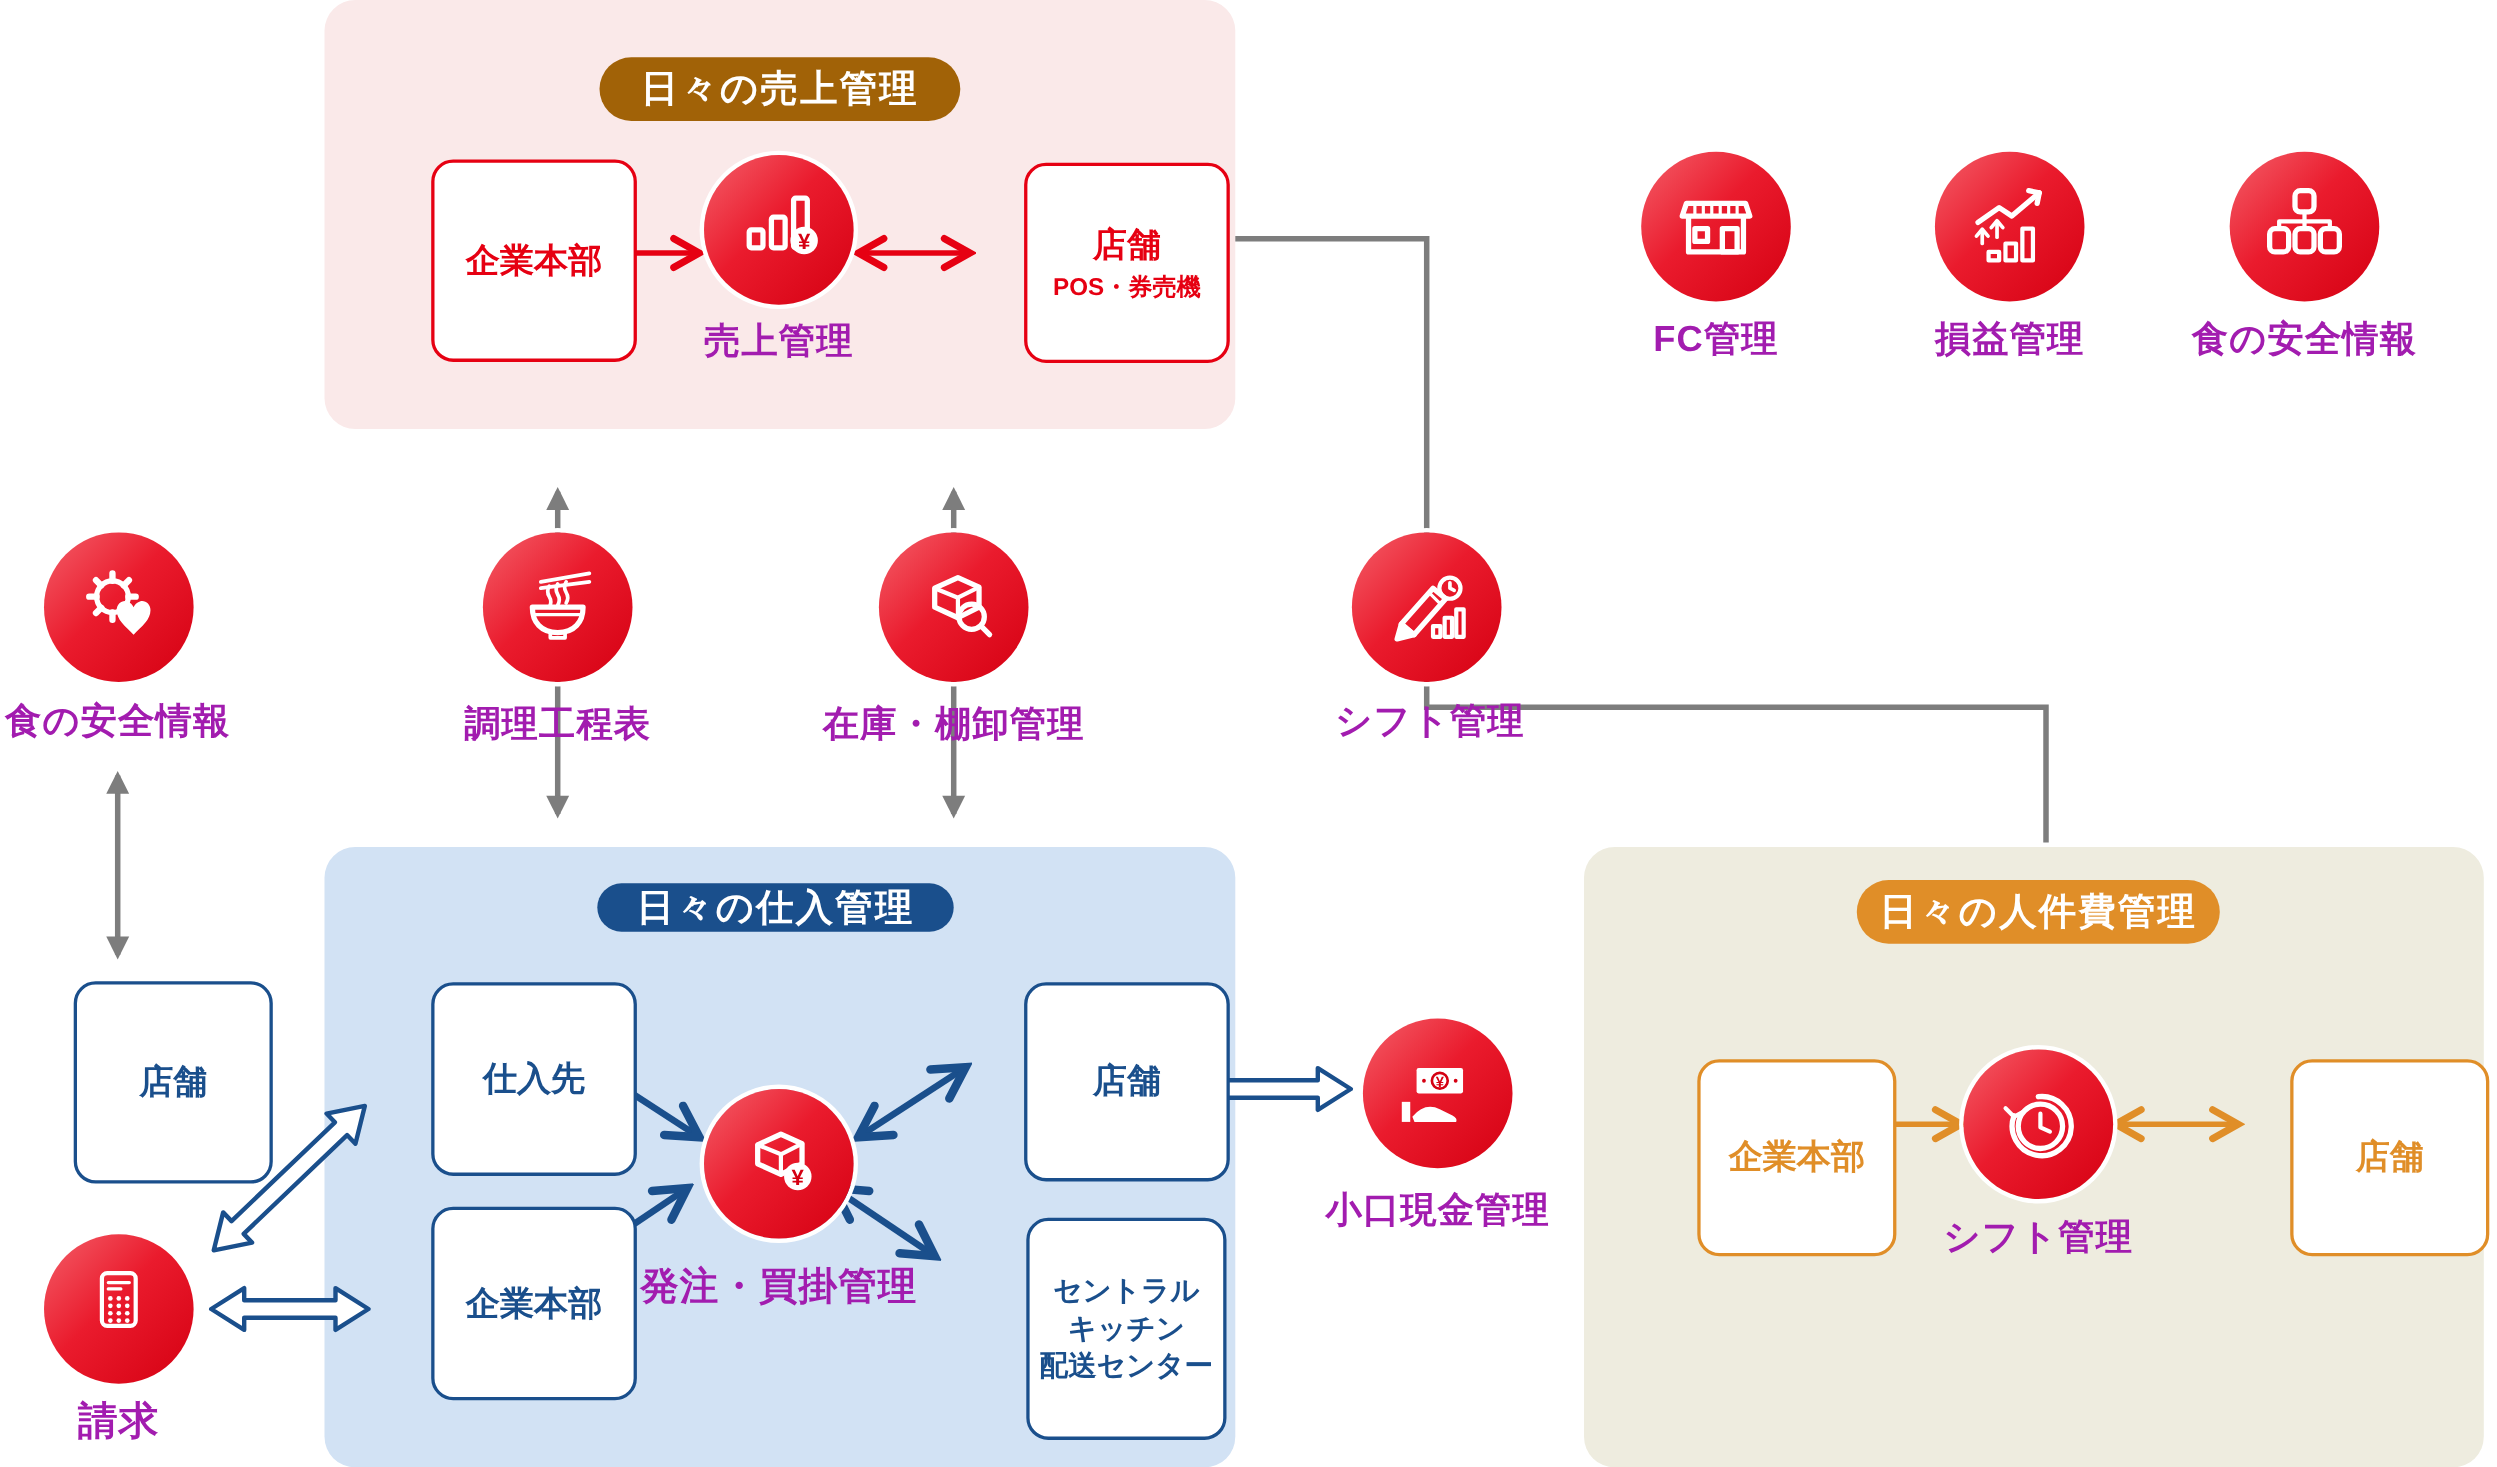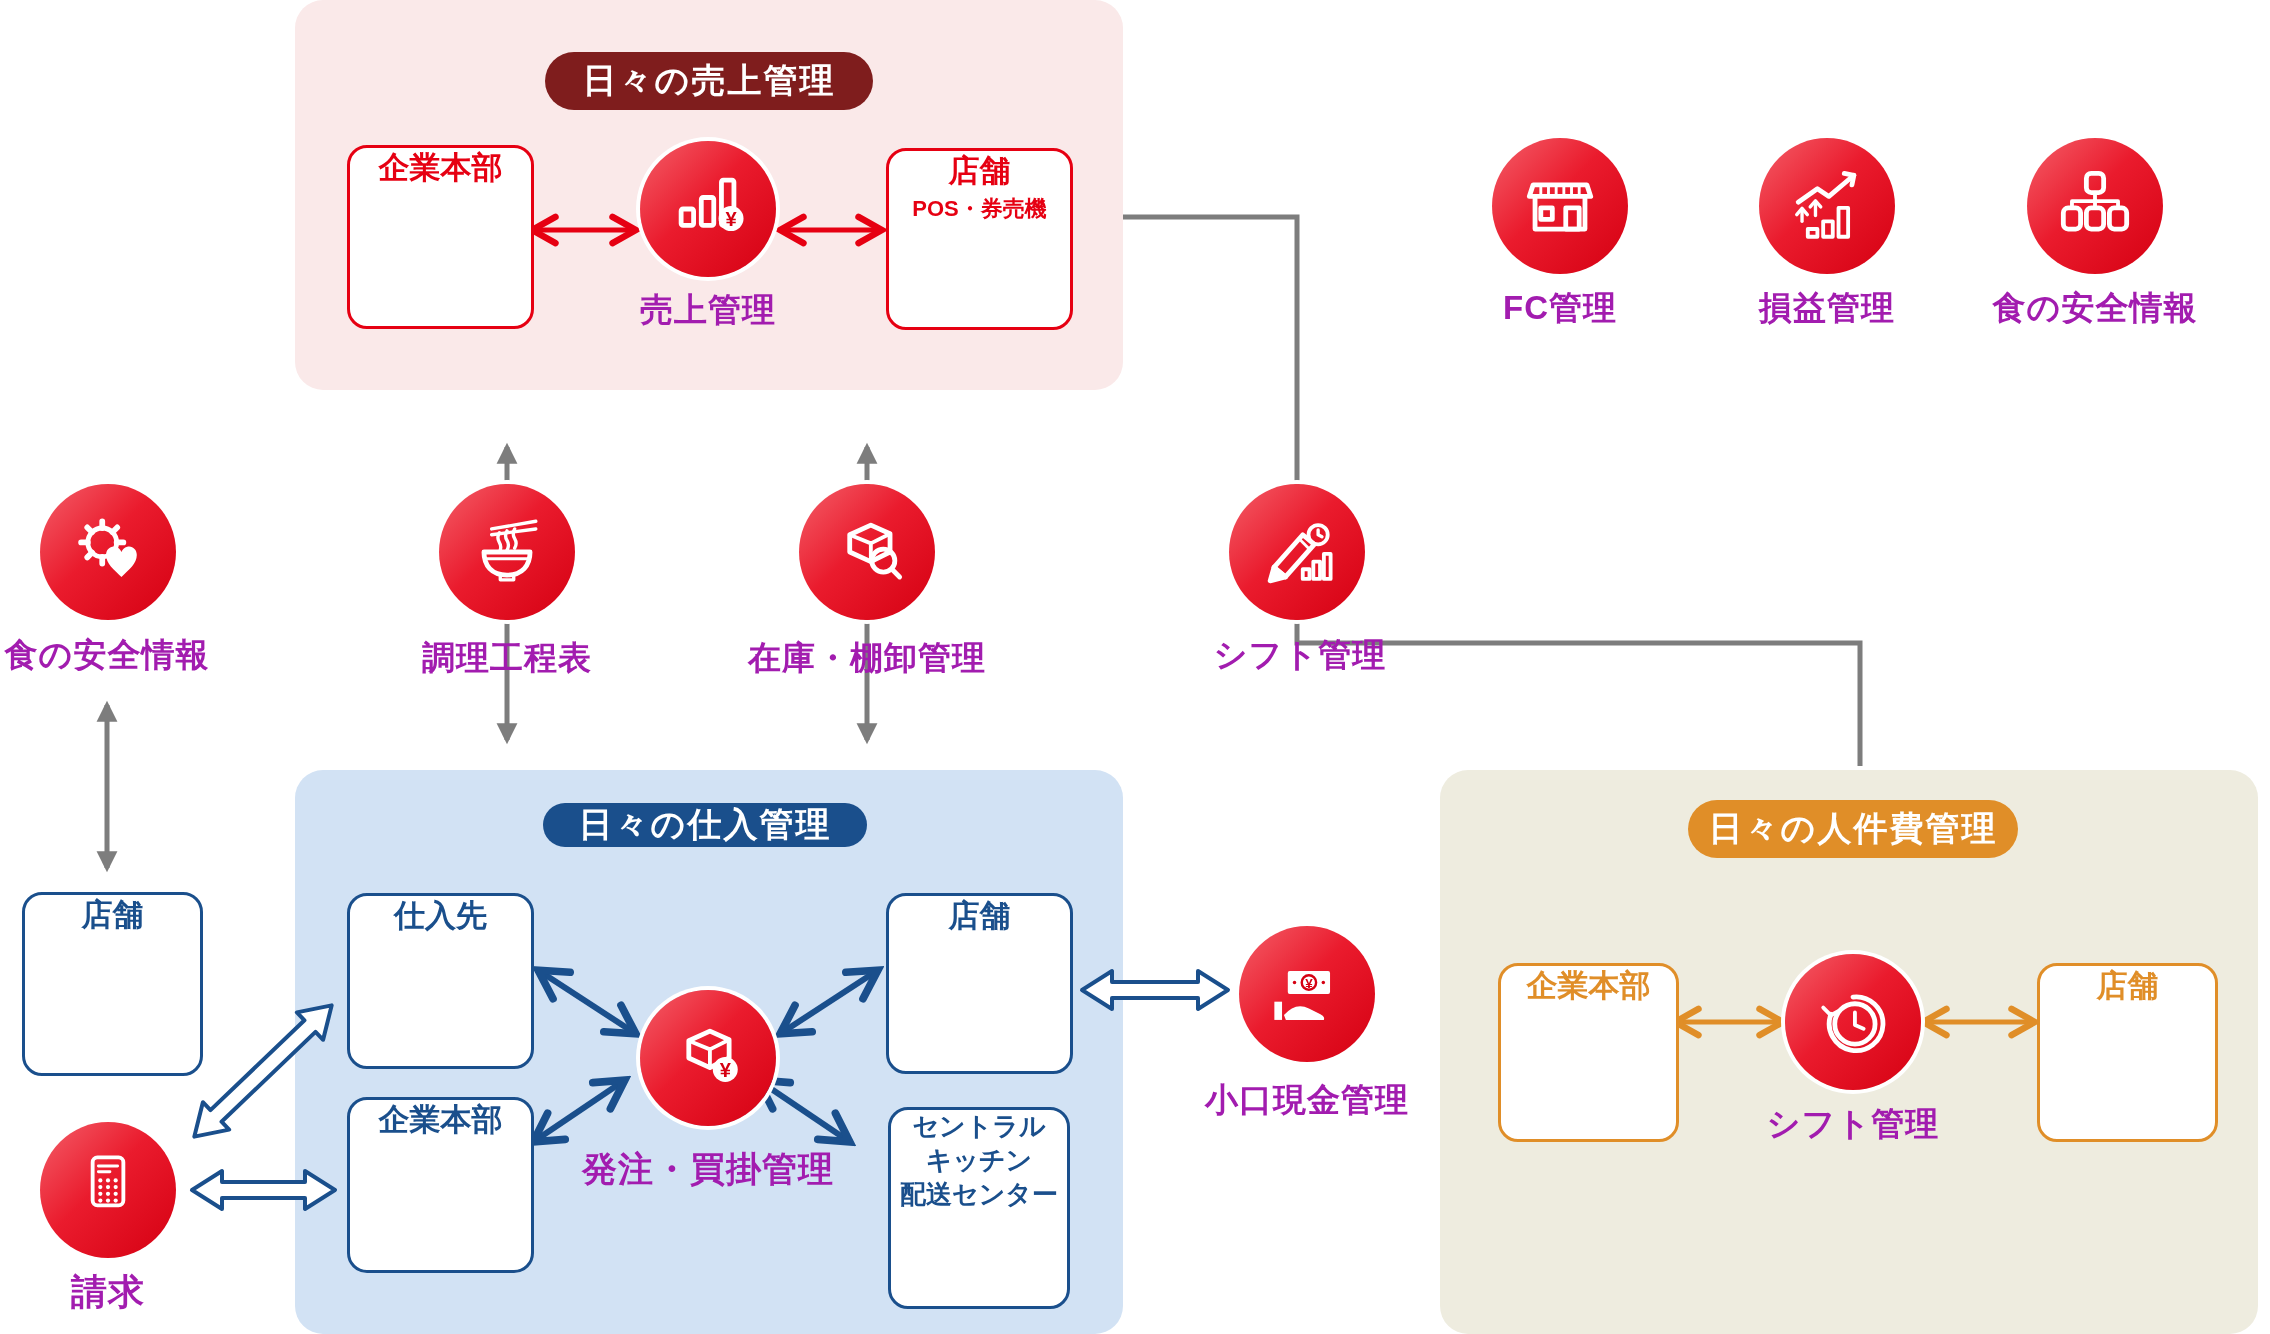--- a/index.html
+++ b/index.html
@@ -4,26 +4,26 @@
 <style>
   html,body{margin:0;padding:0;background:#fff;}
   #canvas{position:relative;width:2270px;height:1334px;background:#fff;overflow:hidden;
           font-family:"Liberation Sans",sans-serif;}
   .section{position:absolute;border-radius:28px;z-index:1;}
   #sec-sales{left:295px;top:0;width:828px;height:390px;background:#fae9e9;}
   #sec-purchase{left:295px;top:770px;width:828px;height:564px;background:#d2e2f4;}
   #sec-labor{left:1440px;top:770px;width:818px;height:564px;background:#eeecdf;}
   .pill{position:absolute;z-index:3;display:flex;align-items:center;justify-content:center;
         color:#fff;font-weight:700;font-size:34px;letter-spacing:2px;border-radius:30px;}
-  #pill-sales{left:545px;top:52px;width:328px;height:58px;background:#7f1d1d;}
+  #pill-sales{left:545px;top:52px;width:328px;height:58px;background:#a16207;}
   #pill-purchase{left:543px;top:803px;width:324px;height:44px;background:#1a4f8c;}
   #pill-labor{left:1688px;top:800px;width:330px;height:58px;background:#e08e28;}
   .box{position:absolute;z-index:3;background:#fff;border-radius:20px;display:flex;
-       flex-direction:column;align-items:center;justify-content:flex-start;
-       font-weight:700;font-size:31px;text-align:center;line-height:1.3;}
+       flex-direction:column;align-items:center;justify-content:center;
+       font-weight:700;font-size:31px;text-align:center;line-height:1.3;margin-left:45px;}
   .box.red{border:3px solid #e60012;color:#e60012;}
   .box.navy{border:3px solid #1a4f8c;color:#1a4f8c;}
   .box.orange{border:3px solid #e08e28;color:#e08e28;}
   .box .sub{font-size:22px;margin-top:4px;}
   .box .ln{display:block;font-size:26px;}
   .icon-circle{position:absolute;z-index:3;width:136px;height:136px;border-radius:50%;
        background:linear-gradient(135deg,#f45f69 0%,#ea1b2d 45%,#d50012 100%);
        box-shadow:0 0 0 4px #ffffff;display:flex;align-items:center;justify-content:center;}
   .icon-circle svg{width:96px;height:96px;stroke:#fff;fill:none;stroke-width:5;
        stroke-linecap:round;stroke-linejoin:round;}

